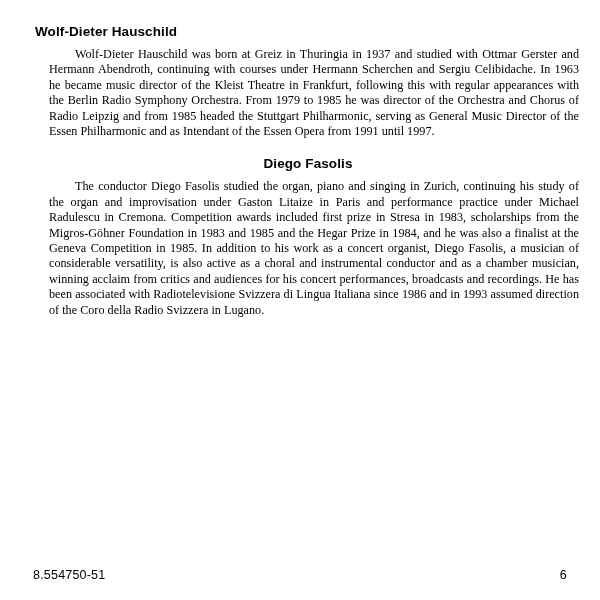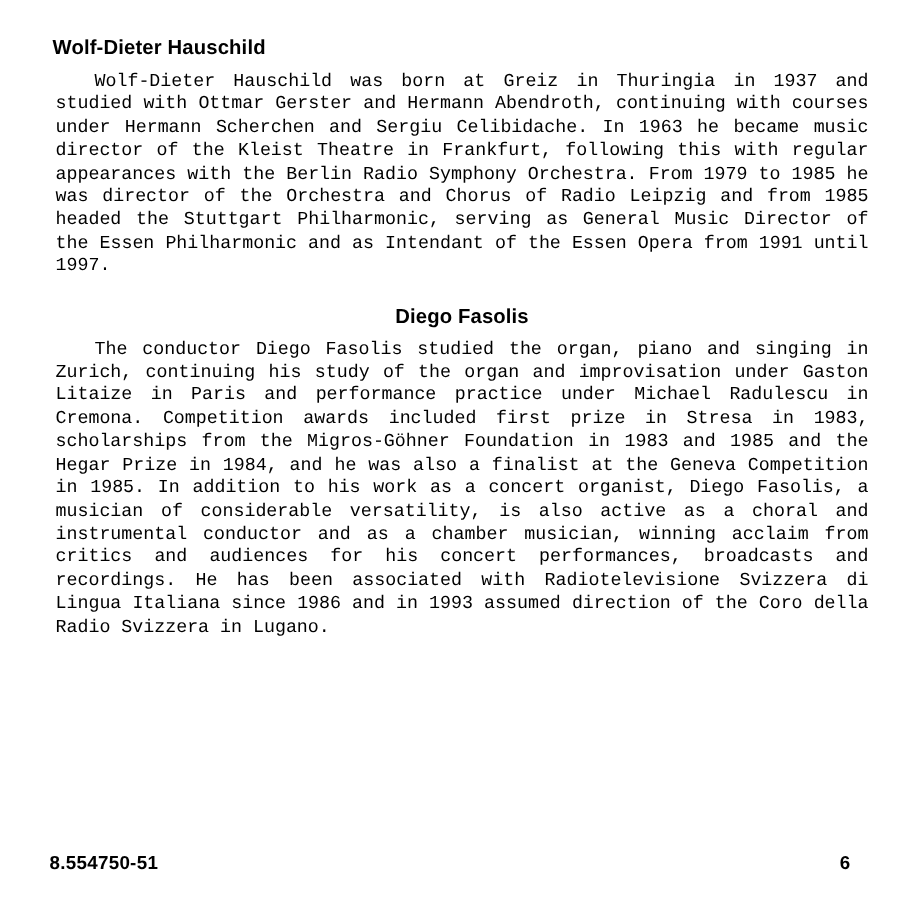--- a/index.html
+++ b/index.html
@@ -30,39 +30,39 @@
     padding-left: 2px;
   }
   .heading-1 {
     margin-top: 2px;
   }
   .heading-2 {
     margin-top: 17px;
     text-align: center;
   }
   .body-text {
-    font-family: Liberation Mono, monospace;
+    font-family: Liberation Serif, serif;
     font-size: 12.2px;
     line-height: 15.4px;
     text-align: justify;
     text-indent: 26px;
-    margin: 8px 0 0 0;
+    margin: 8px 0 0 12px;
     padding: 0 2px 0 4px;
     hyphens: none;
   }
   .footer {
     position: absolute;
     left: 33px;
     right: 33px;
     bottom: 18px;
     display: flex;
     align-items: baseline;
     justify-content: space-between;
     font-family: "Liberation Sans", sans-serif;
-    font-weight: bold;
+    font-weight: normal;
     font-size: 12.5px;
   }
   .footer-left {
     letter-spacing: 0.2px;
   }
   .footer-right {
     letter-spacing: 0.2px;
   }
 </style>
 </head>

